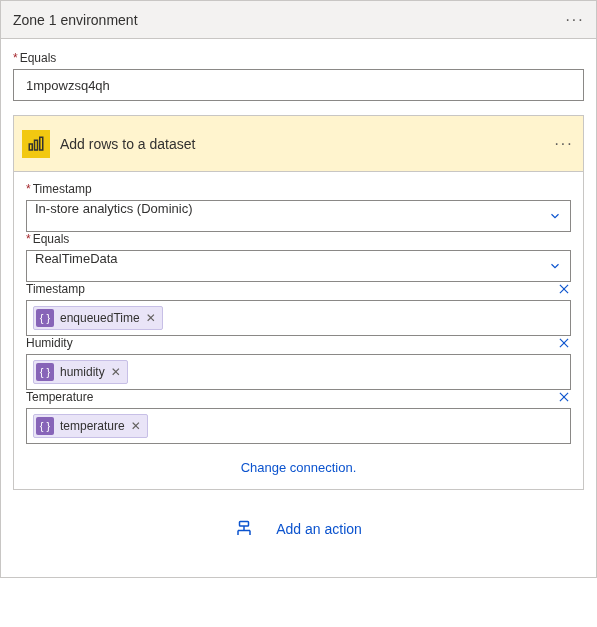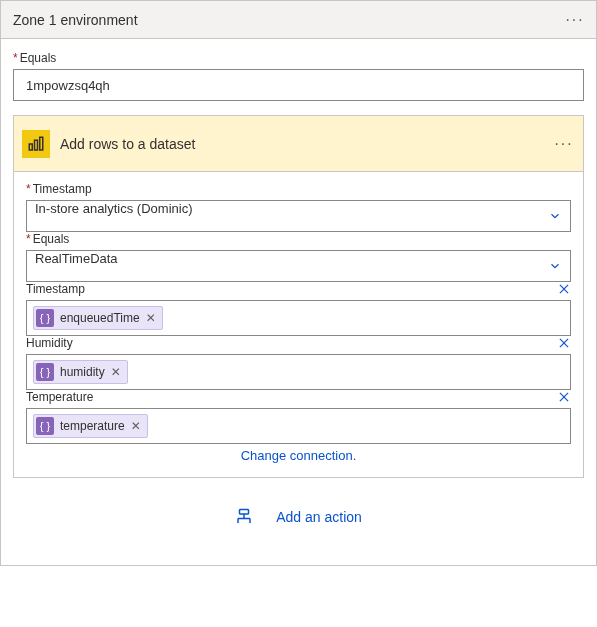--- a/index.html
+++ b/index.html
@@ -165,21 +165,21 @@
     flex-shrink: 0;
   }
   .token-remove {
     margin-left: 6px;
     color: #605e5c;
     cursor: pointer;
     font-size: 12px;
   }
   .change-conn {
     text-align: center;
-    margin-top: 4px;
+    margin-top: 16px;
   }
   .change-conn a {
     color: #0b53ce;
     font-size: 13px;
     text-decoration: none;
     cursor: pointer;
   }
   
   .add-action-wrap {
     text-align: center;

